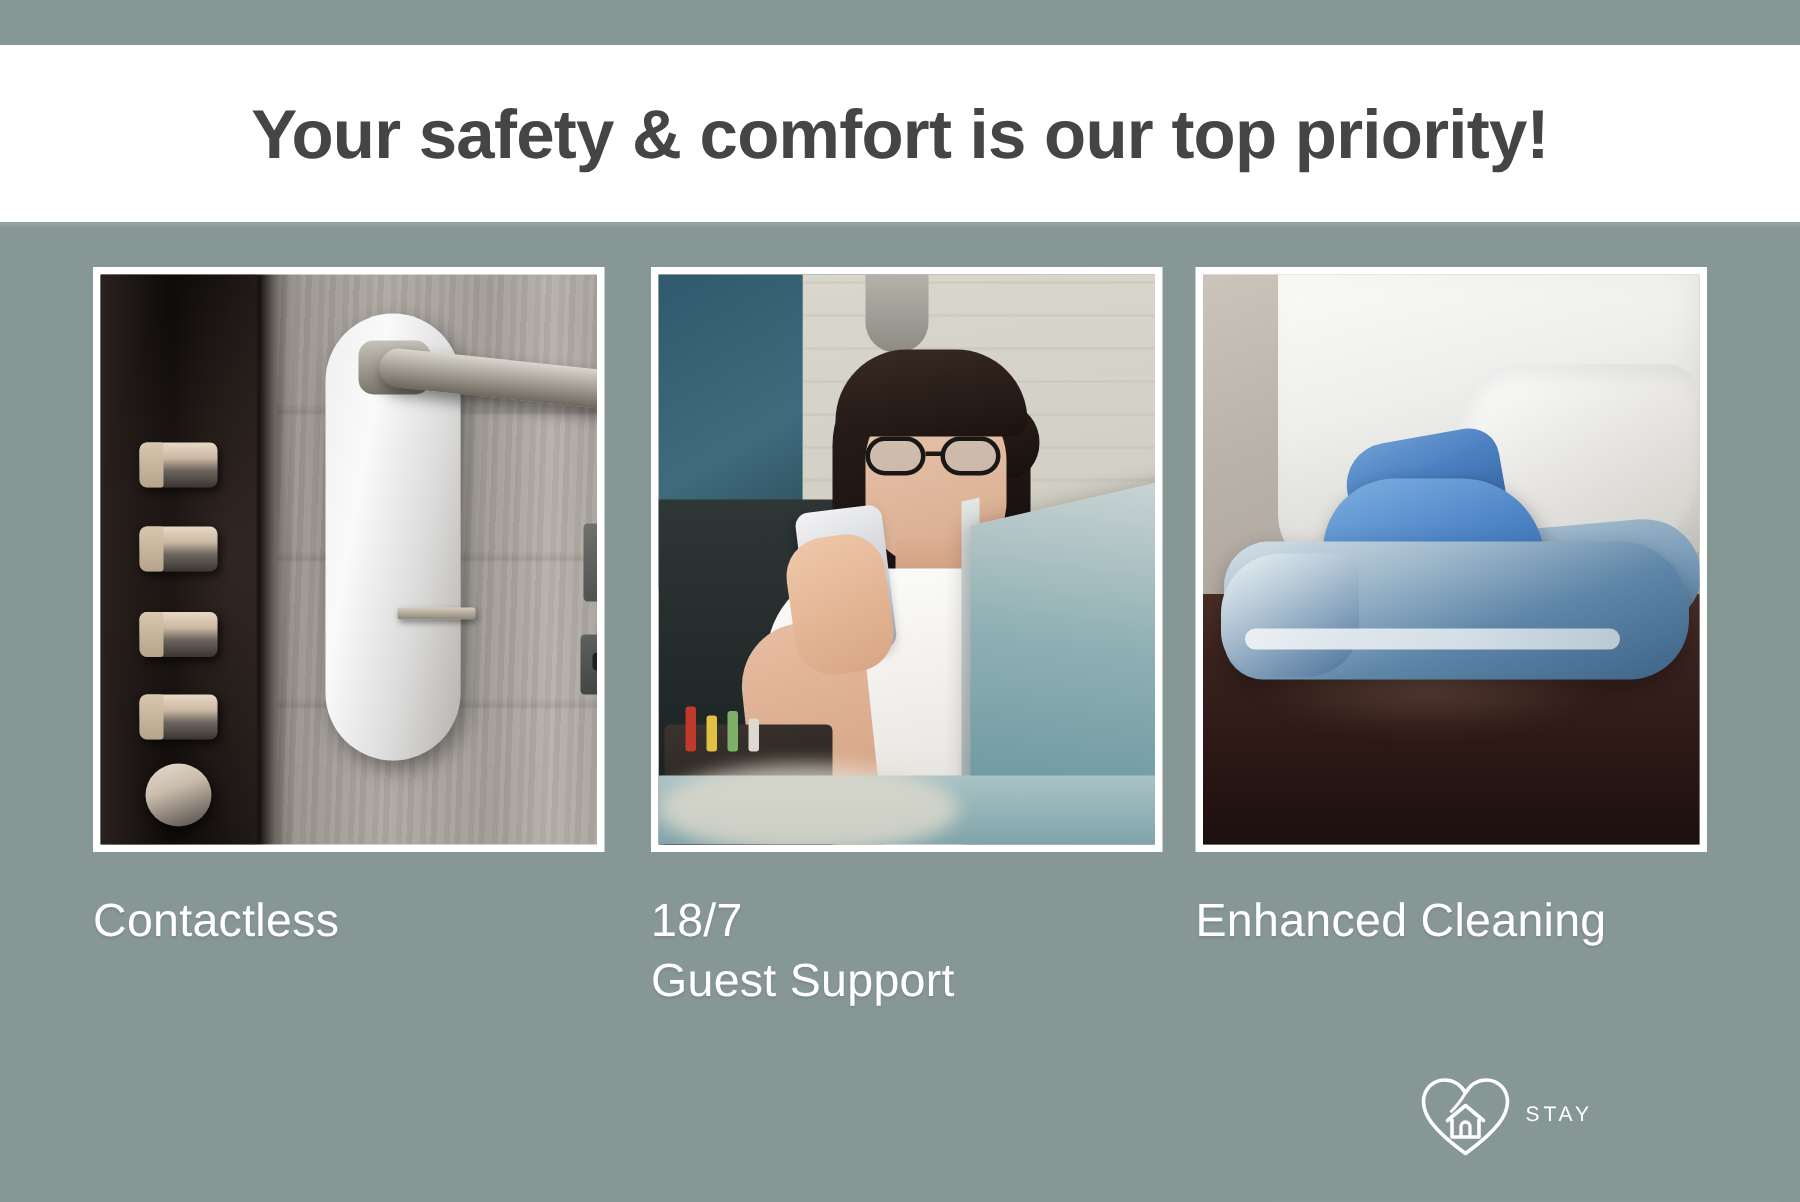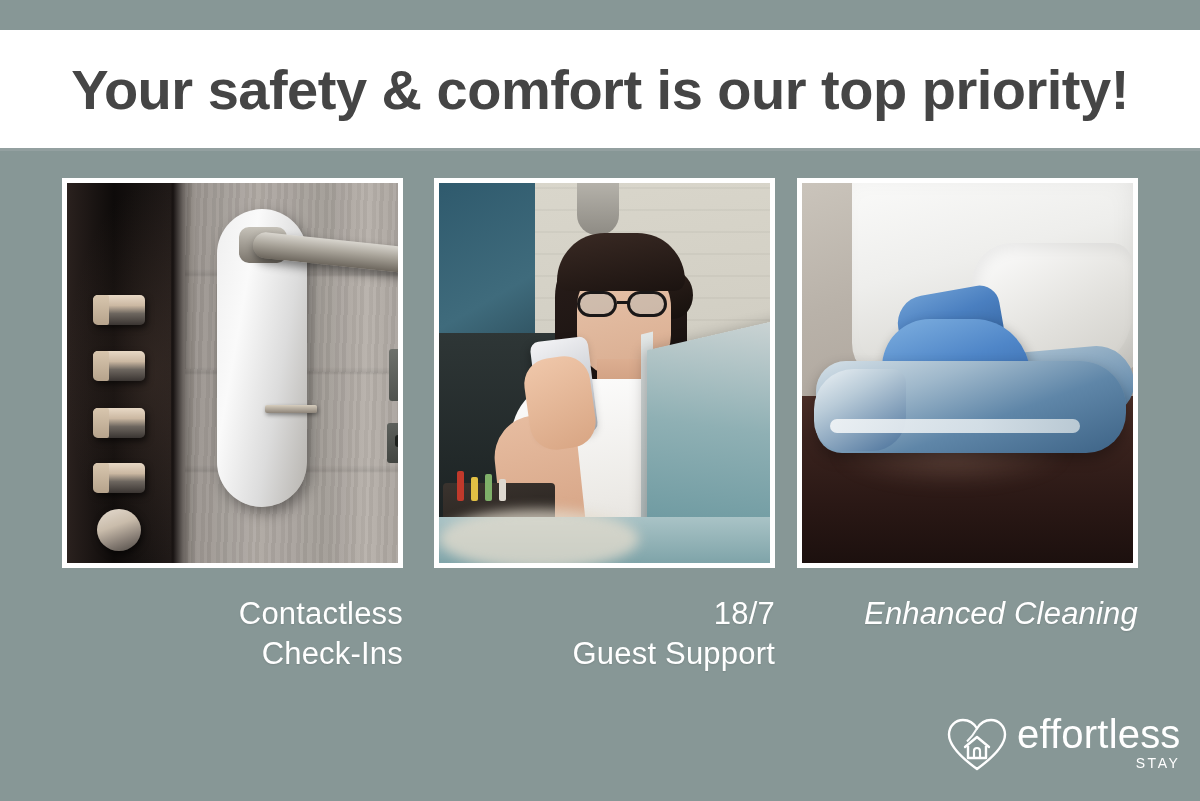--- a/index.html
+++ b/index.html
@@ -22,21 +22,21 @@
     background:#879796;
   }
 
   
   .headline-band {
     position:absolute; left:0; top:30px; width:1200px; height:118px;
     background:#ffffff;
     display:flex; align-items:center; justify-content:center;
   }
   .headline {
-    font-size:56px;
+    font-size:46px;
     font-weight:bold;
     color:#454545;
     letter-spacing:-0.5px;
     font-family:"Liberation Sans", sans-serif;
     white-space:nowrap;
   }
 
   
   .band-divider {
     position:absolute; left:0; top:148px; width:1200px; height:3px;
@@ -362,32 +362,32 @@
     background:linear-gradient(170deg,#a8bfd0,#6d91b0 70%, #4f7699);
     transform:rotate(-5deg);
   }
 
   
   .captions {
     position:absolute; left:0; top:594px; width:1200px; height:100px;
   }
   .caption {
     position:absolute; top:0;
-    text-align:right;
+    text-align:left;
     color:#ffffff;
     font-size:31px;
     line-height:40px;
     font-weight:normal;
     letter-spacing:0.2px;
     font-family:"Liberation Sans", sans-serif;
     text-shadow:0 1px 2px rgba(0,0,0,0.10);
   }
   .cap-1 { left:62px;  width:341px; }
   .cap-2 { left:434px; width:341px; }
-  .cap-3 { left:797px; width:341px;font-style:italic; }
+  .cap-3 { left:797px; width:341px; }
   .caption .l2 { display:block; }
 
   
   .logo {
     position:absolute; left:945px; top:706px;
     width:200px; height:76px;
     display:flex; align-items:center;
   }
   .logo-mark {
     width:64px; height:60px; flex:0 0 64px;
@@ -503,21 +503,20 @@
         <div class="p3-cloth"></div>
         <div class="p3-clothfold"></div>
         <div class="p3-clothedge"></div>
       </div>
     </div>
   </div>
 
   <div class="captions">
     <div class="caption cap-1">
       <span>Contactless</span>
-      <span class="l2">Check-Ins</span>
     </div>
     <div class="caption cap-2">
       <span>18/7</span>
       <span class="l2">Guest Support</span>
     </div>
     <div class="caption cap-3">
       <span>Enhanced Cleaning</span>
     </div>
   </div>
 
@@ -525,18 +524,17 @@
     <div class="logo-mark">
       <svg viewBox="0 0 64 60" width="64" height="60" aria-hidden="true">
         <path d="M32 55 C10 39 4 29 4 20.5 C4 12 10.5 6 18 6 C24 6 29 9.5 32 14.5 C35 9.5 40 6 46 6 C53.5 6 60 12 60 20.5 C60 29 54 39 32 55 Z" fill="none" stroke="#ffffff" stroke-width="2.4" stroke-linejoin="round"></path>
         <path d="M32 14.5 C29.5 19 26 23.5 22 27.5" fill="none" stroke="#ffffff" stroke-width="2.0" opacity="0.95"></path>
         <path d="M20 33 L32 23 L44 33" fill="none" stroke="#ffffff" stroke-width="2.4" stroke-linejoin="round" stroke-linecap="round"></path>
         <path d="M23 32 L23 44 L41 44 L41 32" fill="none" stroke="#ffffff" stroke-width="2.4" stroke-linejoin="round"></path>
         <path d="M29 44 L29 37 A3 3 0 0 1 35 37 L35 44" fill="none" stroke="#ffffff" stroke-width="2.2" stroke-linejoin="round"></path>
       </svg>
     </div>
     <div class="logo-text">
-      <div class="logo-word">effortless</div>
       <div class="logo-sub">STAY</div>
     </div>
   </div>
 
 </div>
 
 </body></html>

